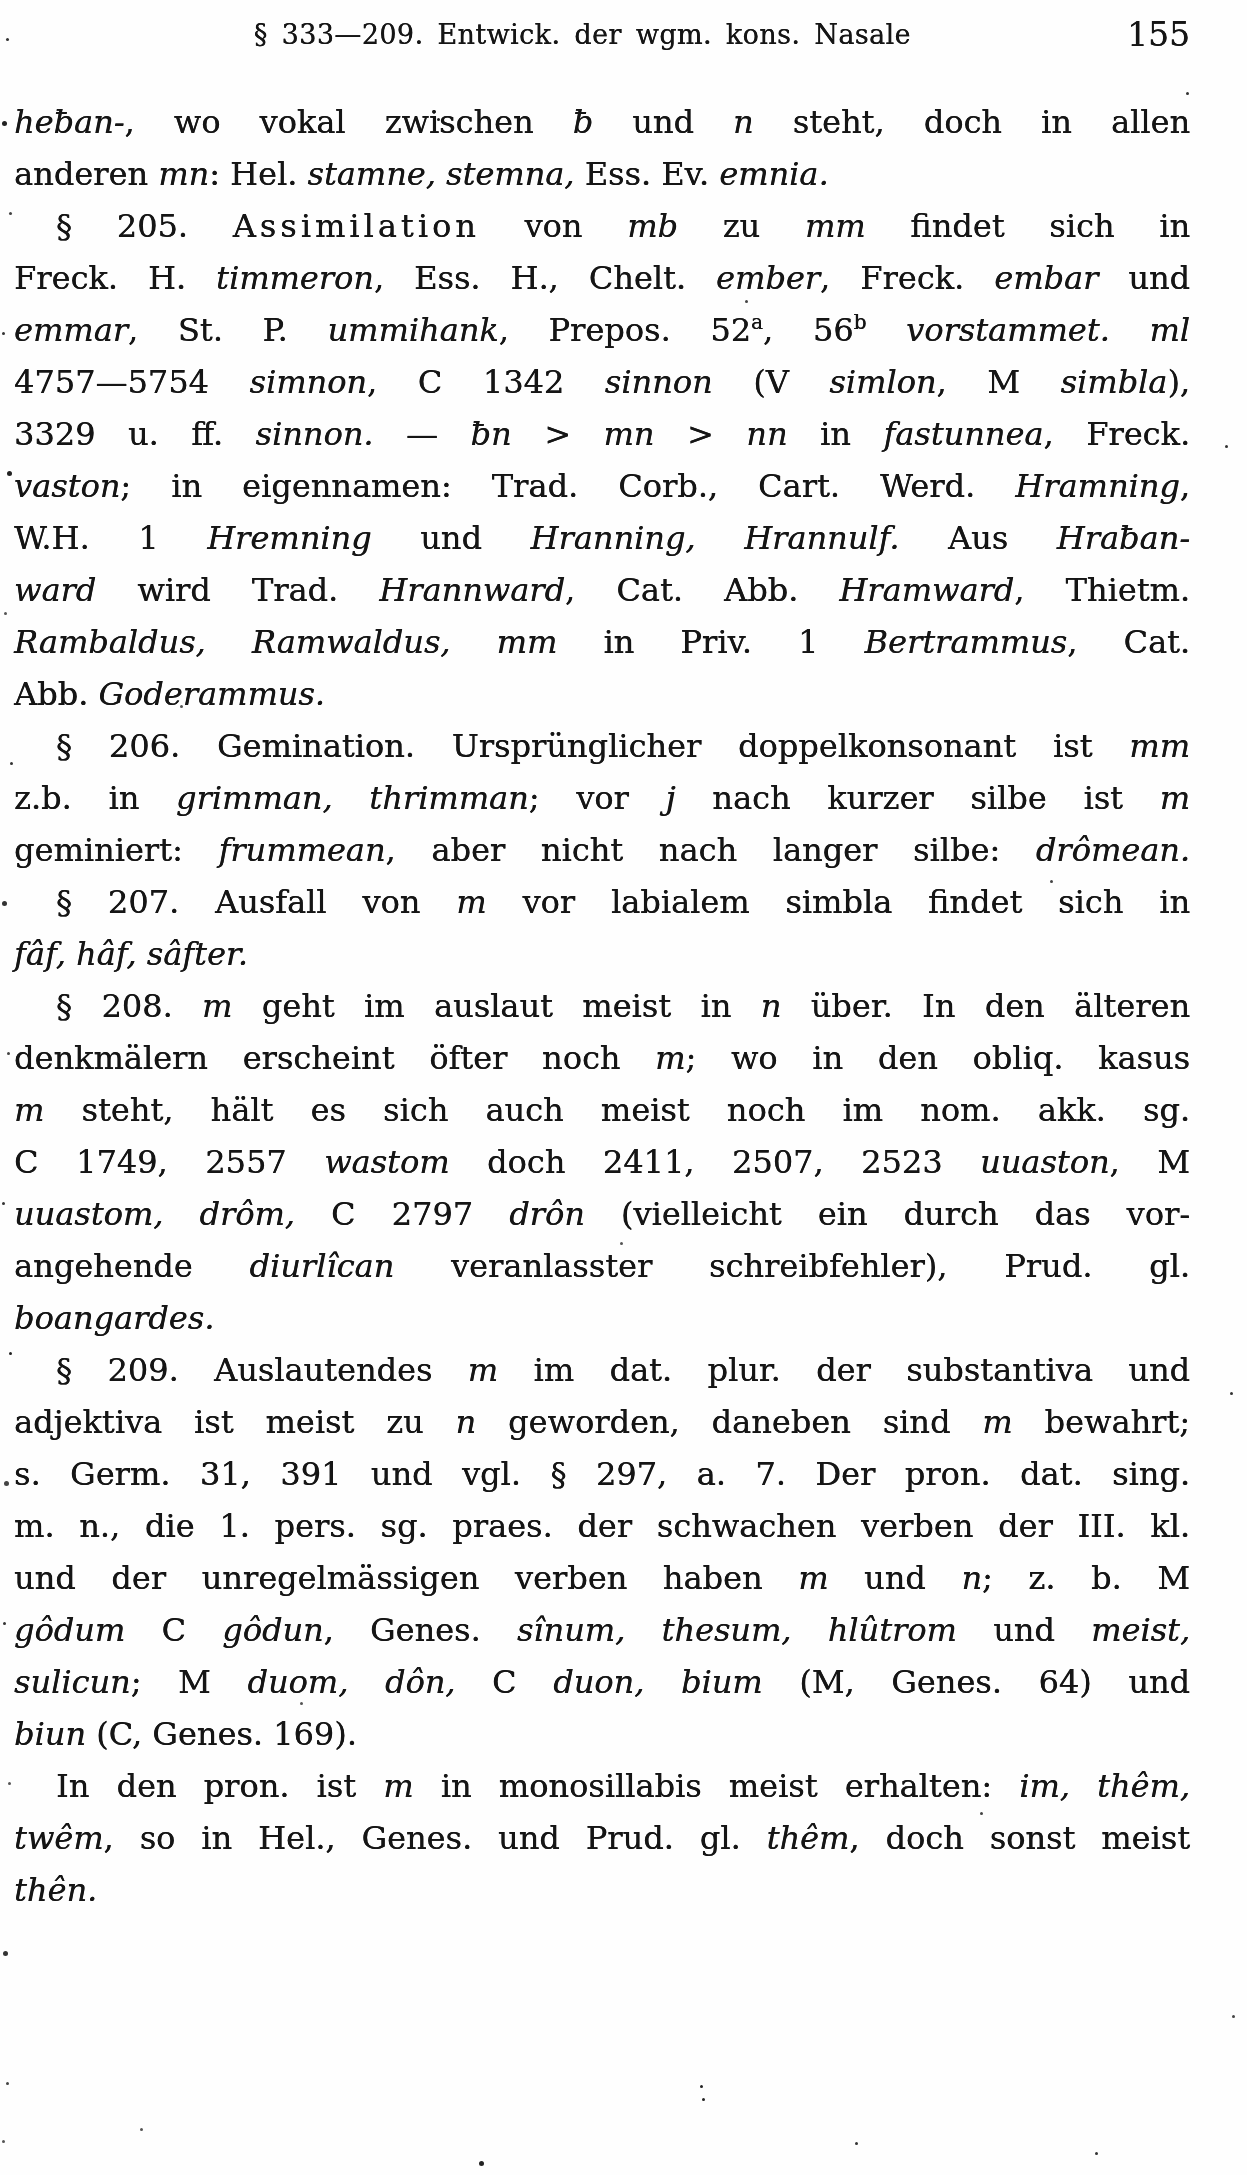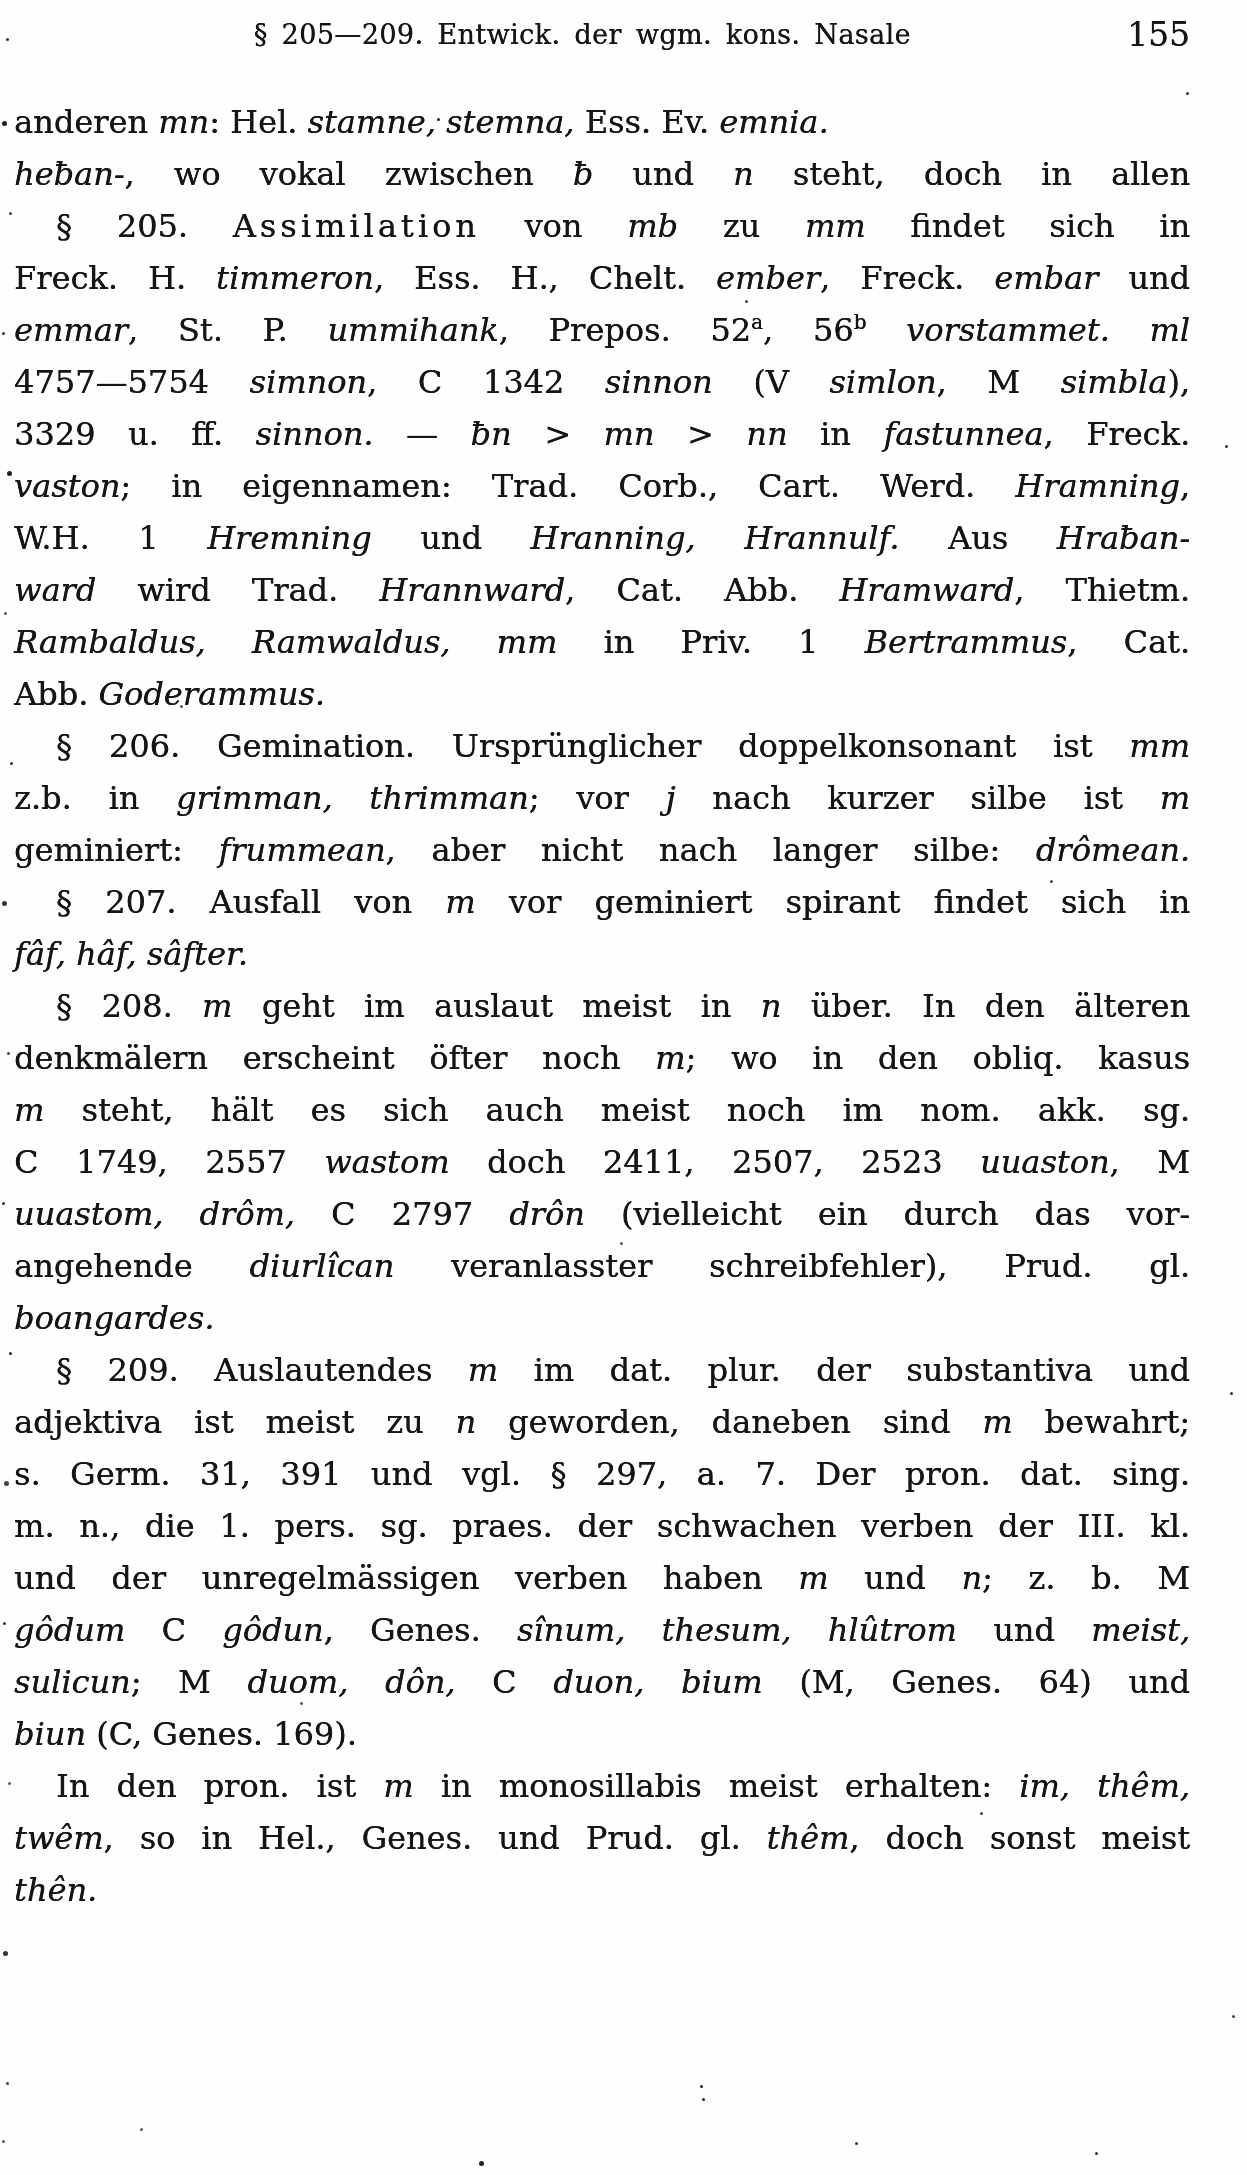--- a/index.html
+++ b/index.html
@@ -61,48 +61,48 @@
       1232px 2015px 0 0 #444, 140px 2128px 0 0 #555;
   }
 </style>
 </head>
 <body>
 
 <div class="page">
   <div class="noise"></div>
 
   <div class="runhead">
-    <span class="heading">§ 205—209. Entwick. der wgm. kons. Nasale</span>
+    <span class="heading">§ 333—209. Entwick. der wgm. kons. Nasale</span>
     <span class="pagenum">155</span>
   </div>
 
   <div class="body">
       <div class="para">
+        <div class="line"><span class="it">heƀan-</span><span class="rm">, wo vokal zwischen </span><span class="it">ƀ</span><span class="rm"> und </span><span class="it">n</span><span class="rm"> steht, doch in allen</span></div>
         <div class="line last"><span class="rm">anderen </span><span class="it">mn</span><span class="rm">: Hel. </span><span class="it">stamne, stemna,</span><span class="rm"> Ess. Ev. </span><span class="it">emnia.</span></div>
-        <div class="line"><span class="it">heƀan-</span><span class="rm">, wo vokal zwischen </span><span class="it">ƀ</span><span class="rm"> und </span><span class="it">n</span><span class="rm"> steht, doch in allen</span></div>
       </div>
       <div class="para indent gap">
         <div class="line"><span class="rm">§ 205. </span><span class="ls">Assimilation</span><span class="rm"> von </span><span class="it">mb</span><span class="rm"> zu </span><span class="it">mm</span><span class="rm"> findet sich in</span></div>
         <div class="line"><span class="rm">Freck. H. </span><span class="it">timmeron</span><span class="rm">, Ess. H., Chelt. </span><span class="it">ember</span><span class="rm">, Freck. </span><span class="it">embar</span><span class="rm"> und</span></div>
         <div class="line"><span class="it">emmar</span><span class="rm">, St. P. </span><span class="it">ummihank</span><span class="rm">, Prepos. 52</span><span class="sup">a</span><span class="rm">, 56</span><span class="sup">b</span><span class="rm"> </span><span class="it">vorstammet. ml</span></div>
         <div class="line"><span class="rm">4757—5754 </span><span class="it">simnon</span><span class="rm">, C 1342 </span><span class="it">sinnon</span><span class="rm"> (V </span><span class="it">simlon</span><span class="rm">, M </span><span class="it">simbla</span><span class="rm">),</span></div>
         <div class="line"><span class="rm">3329 u. ff. </span><span class="it">sinnon.</span><span class="rm"> — </span><span class="it">ƀn</span><span class="rm"> &gt; </span><span class="it">mn</span><span class="rm"> &gt; </span><span class="it">nn</span><span class="rm"> in </span><span class="it">fastunnea</span><span class="rm">, Freck.</span></div>
         <div class="line"><span class="it">vaston</span><span class="rm">; in eigennamen: Trad. Corb., Cart. Werd. </span><span class="it">Hramning</span><span class="rm">,</span></div>
         <div class="line"><span class="rm">W.H. 1 </span><span class="it">Hremning</span><span class="rm"> und </span><span class="it">Hranning, Hrannulf.</span><span class="rm"> Aus </span><span class="it">Hraƀan-</span></div>
         <div class="line"><span class="it">ward</span><span class="rm"> wird Trad. </span><span class="it">Hrannward</span><span class="rm">, Cat. Abb. </span><span class="it">Hramward</span><span class="rm">, Thietm.</span></div>
         <div class="line"><span class="it">Rambaldus, Ramwaldus, mm</span><span class="rm"> in Priv. 1 </span><span class="it">Bertrammus</span><span class="rm">, Cat.</span></div>
         <div class="line last"><span class="rm">Abb. </span><span class="it">Goderammus.</span></div>
       </div>
       <div class="para indent gap">
         <div class="line"><span class="rm">§ 206. Gemination. Ursprünglicher doppelkonsonant ist </span><span class="it">mm</span></div>
         <div class="line"><span class="rm">z.b. in </span><span class="it">grimman, thrimman</span><span class="rm">; vor </span><span class="it">j</span><span class="rm"> nach kurzer silbe ist </span><span class="it">m</span></div>
         <div class="line"><span class="rm">geminiert: </span><span class="it">frummean</span><span class="rm">, aber nicht nach langer silbe: </span><span class="it">drômean.</span></div>
       </div>
       <div class="para indent gap">
-        <div class="line"><span class="rm">§ 207. Ausfall von </span><span class="it">m</span><span class="rm"> vor geminiert spirant findet sich in</span></div>
+        <div class="line"><span class="rm">§ 207. Ausfall von </span><span class="it">m</span><span class="rm"> vor labialem simbla findet sich in</span></div>
         <div class="line last"><span class="it">fâf, hâf, sâfter.</span></div>
       </div>
       <div class="para indent gap">
         <div class="line"><span class="rm">§ 208. </span><span class="it">m</span><span class="rm"> geht im auslaut meist in </span><span class="it">n</span><span class="rm"> über. In den älteren</span></div>
         <div class="line"><span class="rm">denkmälern erscheint öfter noch </span><span class="it">m</span><span class="rm">; wo in den obliq. kasus</span></div>
         <div class="line"><span class="it">m</span><span class="rm"> steht, hält es sich auch meist noch im nom. akk. sg.</span></div>
         <div class="line"><span class="rm">C 1749, 2557 </span><span class="it">wastom</span><span class="rm"> doch 2411, 2507, 2523 </span><span class="it">uuaston</span><span class="rm">, M</span></div>
         <div class="line"><span class="it">uuastom, drôm,</span><span class="rm"> C 2797 </span><span class="it">drôn</span><span class="rm"> (vielleicht ein durch das vor-</span></div>
         <div class="line"><span class="rm">angehende </span><span class="it">diurlîcan</span><span class="rm"> veranlasster schreibfehler), Prud. gl.</span></div>
         <div class="line last"><span class="it">boangardes.</span></div>

